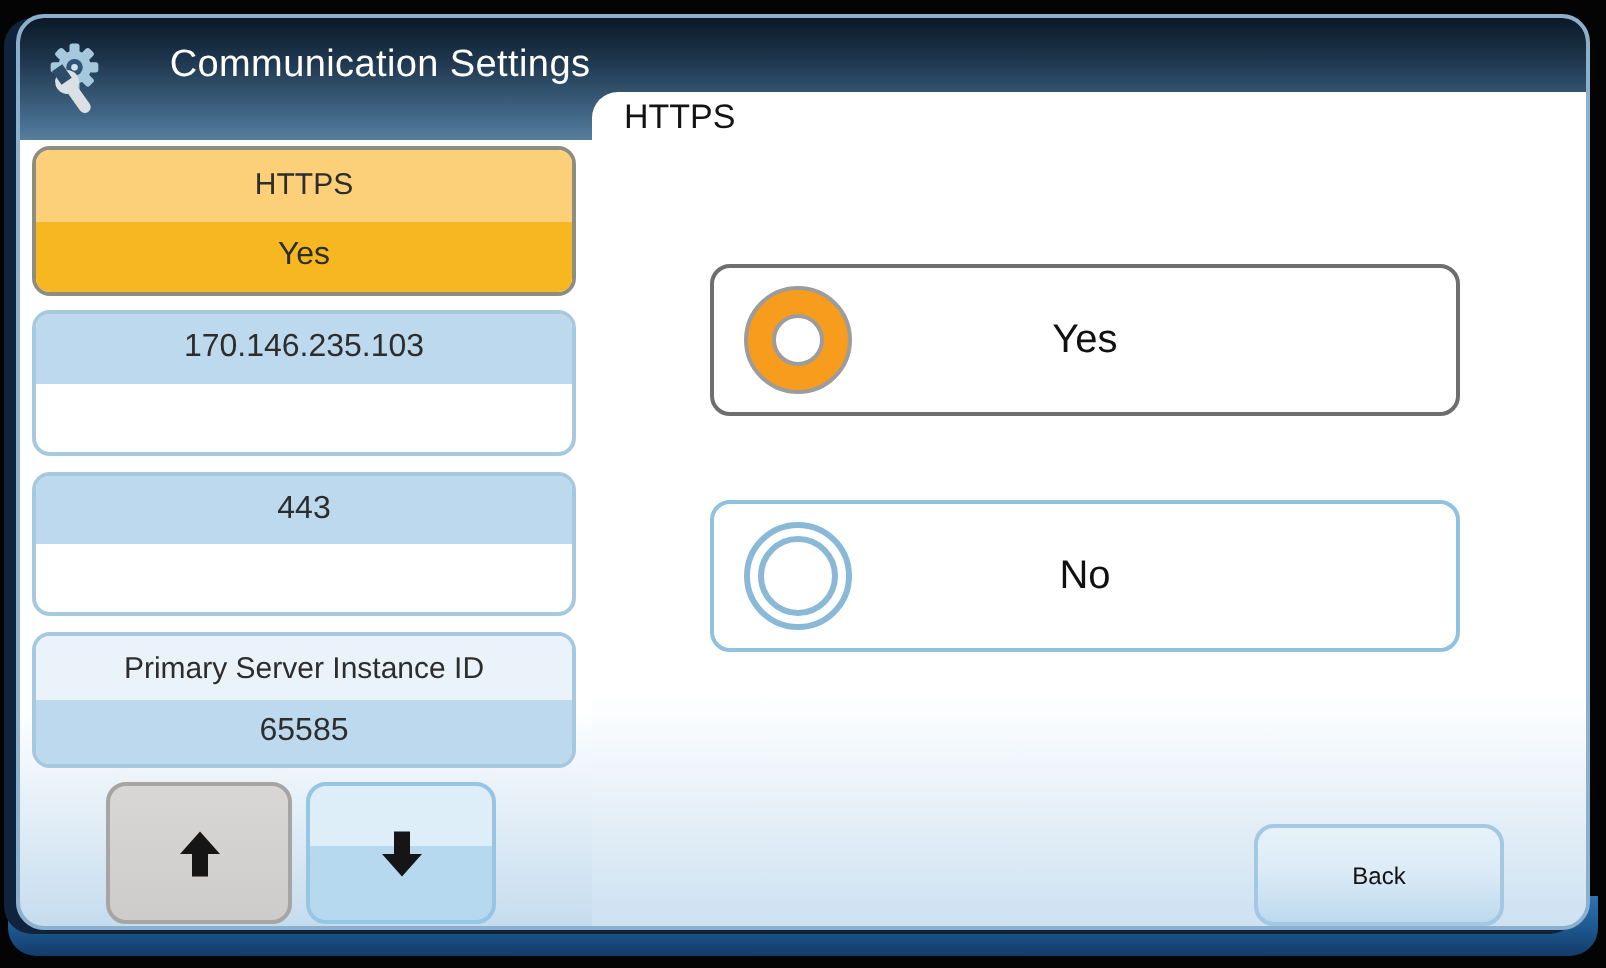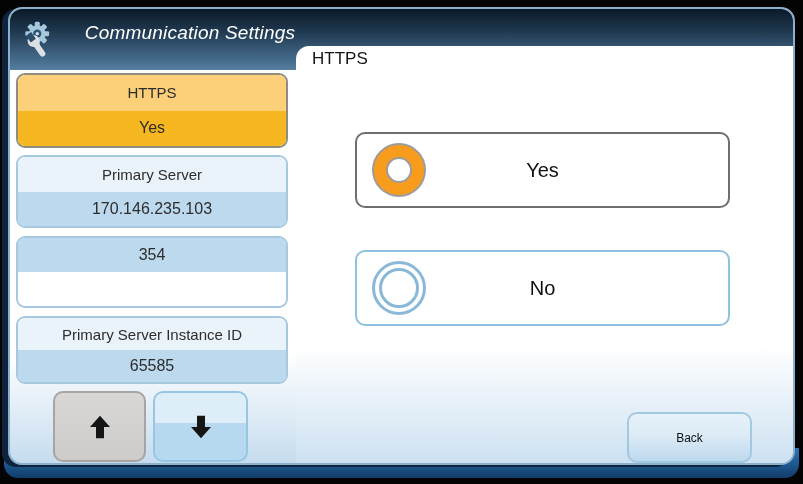--- a/index.html
+++ b/index.html
@@ -12,21 +12,21 @@
 
   .screen{position:absolute;left:8px;top:7px;width:787px;height:458px;
     box-sizing:border-box;border:2px solid #8cb0cc;border-radius:14px;overflow:hidden;
     background:linear-gradient(180deg,#ffffff 0%,#ffffff 76%,#c5dcee 100%);
     box-shadow:-6px 2px 0 #10233c;}
 
   
   .header{position:absolute;left:0;top:0;right:0;height:61px;
     background:linear-gradient(180deg,#0a1928 0%,#1f374e 35%,#466d8e 85%,#567e9e 100%);}
   .header-title{position:absolute;left:50px;top:13px;width:260px;text-align:center;
-    color:#ffffff;font-size:19px;letter-spacing:.2px;font-style:italic;}
+    color:#ffffff;font-size:19px;letter-spacing:.2px;}
   .brand-icon{position:absolute;left:8px;top:9px;width:44px;height:46px;}
 
   
   .main-panel{position:absolute;left:286px;top:37px;right:0;bottom:0;
     border-top-left-radius:13px;
     background:linear-gradient(180deg,#ffffff 0%,#ffffff 72%,#cde1f1 100%);}
   .panel-title{position:absolute;left:16px;top:3px;font-size:17px;color:#141414;}
 
   .option{position:absolute;left:59px;width:375px;height:76px;box-sizing:border-box;
     background:#fff;border:2px solid #6e6e6e;border-radius:10px;cursor:pointer;}
@@ -116,25 +116,24 @@
         </span>
         <span class="option-label">No</span>
       </div>
     </div>
 
     <div class="side-item sel" style="top:64px;height:75px">
       <div class="side-label">HTTPS</div>
       <div class="side-value">Yes</div>
     </div>
     <div class="side-item" style="top:146px;height:73px">
-      <div class="side-label">Primary Server</div>
       <div class="side-value">170.146.235.103</div>
     </div>
     <div class="side-item" style="top:227px;height:72px">
-      <div class="side-value">354</div>
+      <div class="side-value">443</div>
     </div>
     <div class="side-item" style="top:307px;height:68px">
       <div class="side-label">Primary Server Instance ID</div>
       <div class="side-value">65585</div>
     </div>
 
     <div class="scroll-btn scroll-up">
       <svg viewBox="0 0 24 24">
         <path d="M12 3 L20 12 H15.2 V21 H8.8 V12 H4 Z" fill="#151515"></path>
       </svg>

